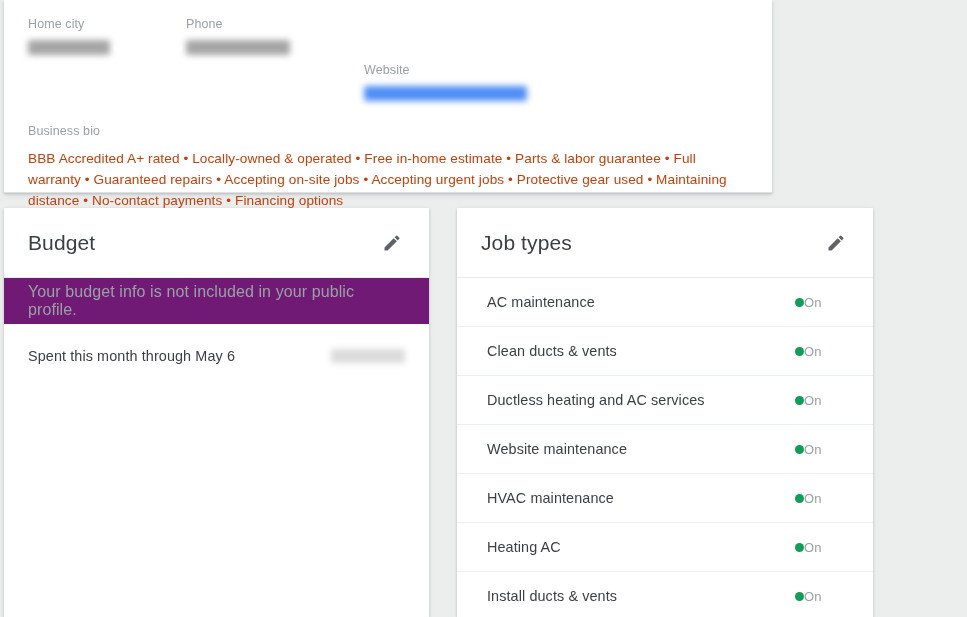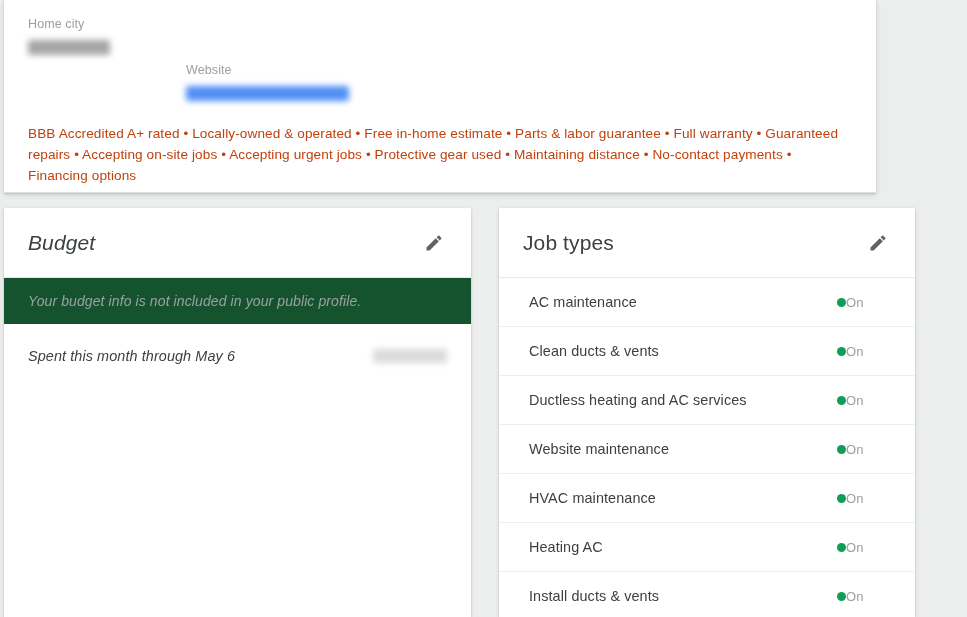--- a/index.html
+++ b/index.html
@@ -13,21 +13,21 @@
     font-family: "Liberation Sans", sans-serif;
     overflow: hidden;
     color: #3c4043;
   }
 
   
   .profile-card {
     position: absolute;
     left: 4px;
     top: 0;
-    width: 872px;
+    width: 768px;
     height: 193px;
     background: #ffffff;
     box-sizing: border-box;
     box-shadow: 0 1px 2px rgba(60,64,67,.22), 0 2px 6px rgba(60,64,67,.10);
     border-bottom: 1px solid #e0e0e0;
   }
   .profile-inner {
     padding: 16px 24px 0 24px;
   }
   .field-row {
@@ -87,21 +87,21 @@
     height: 409px;
     display: flex;
     gap: 28px;
   }
   .card {
     background: #ffffff;
     box-sizing: border-box;
     box-shadow: 0 1px 2px rgba(60,64,67,.20), 0 1px 4px rgba(60,64,67,.10);
     overflow: hidden;
   }
-  .card.budget    { width: 467px; font-style: italic; }
+  .card.budget    { width: 425px; }
   .card.job-types { width: 416px; }
 
   .card-header {
     height: 70px;
     display: flex;
     align-items: center;
     justify-content: space-between;
     padding: 0 22px 0 24px;
     box-sizing: border-box;
     border-bottom: 1px solid #e8eaed;
@@ -119,27 +119,27 @@
     align-items: center;
     justify-content: center;
     cursor: pointer;
     border: none;
     background: transparent;
     padding: 0;
   }
   .edit-btn svg { display: block; }
 
   .budget-notice {
-    background: #14532d;
+    background: #701a75;
     height: 46px;
     display: flex;
     align-items: center;
     padding: 0 24px;
     box-sizing: border-box;
-    font-size: 14px;
+    font-size: 16px;
     color: #9aa0a6;
     letter-spacing: .1px;
   }
   .budget-rows { padding-top: 16px; }
   .budget-row {
     display: flex;
     align-items: center;
     justify-content: space-between;
     padding: 0 24px;
     height: 32px;
@@ -202,29 +202,34 @@
 <div class="profile-card">
   <div class="profile-inner">
 
     <div class="field-row">
 
       <div class="field home-city">
         <span class="field-label">Home city</span>
         <span class="redacted gray rd-city"></span>
       </div>
 
+      <div class="field phone">
+        <span class="field-label">Phone</span>
+        <span class="redacted gray rd-phone"></span>
+      </div>
 
       <div class="field website">
         <span class="field-label">Website</span>
         <span class="redacted blue rd-website"></span>
       </div>
 
     </div>
 
     <div class="bio-block">
+      <div class="bio-label">Business bio</div>
       <div class="bio-text">BBB Accredited A+ rated • Locally-owned &amp; operated • Free in-home estimate • Parts &amp; labor guarantee • Full warranty • Guaranteed repairs • Accepting on-site jobs • Accepting urgent jobs • Protective gear used • Maintaining distance • No-contact payments • Financing options</div>
     </div>
 
   </div>
 </div>
 
 <div class="cards-row">
 
   <div class="card budget">
     <div class="card-header">

